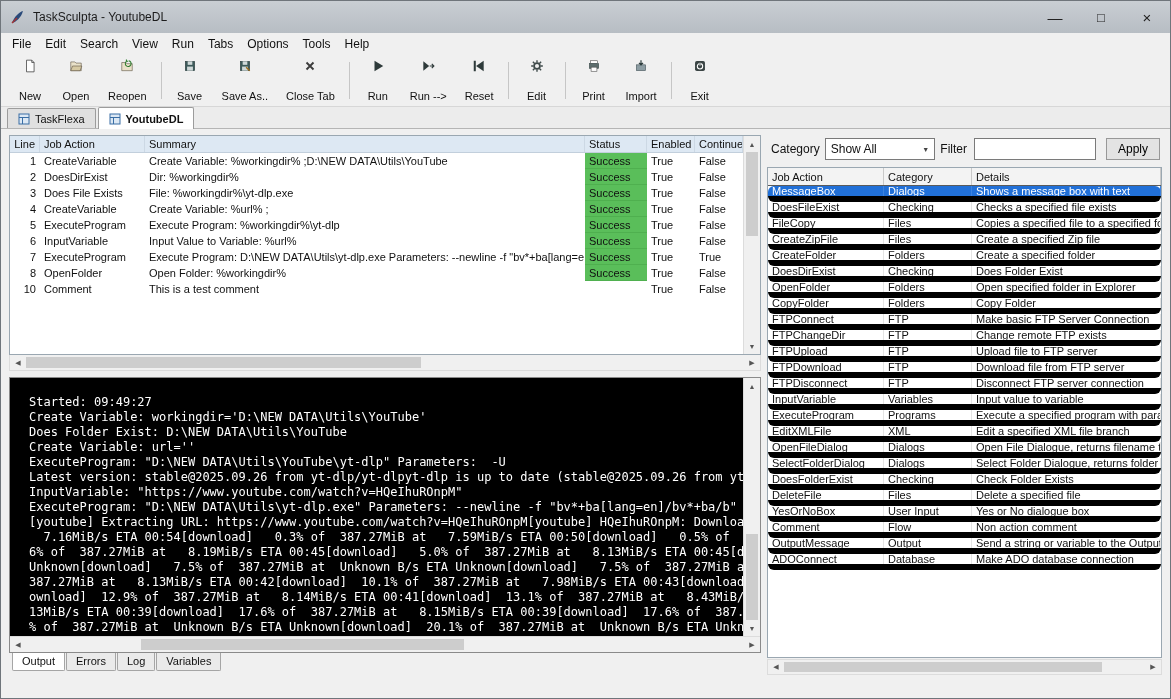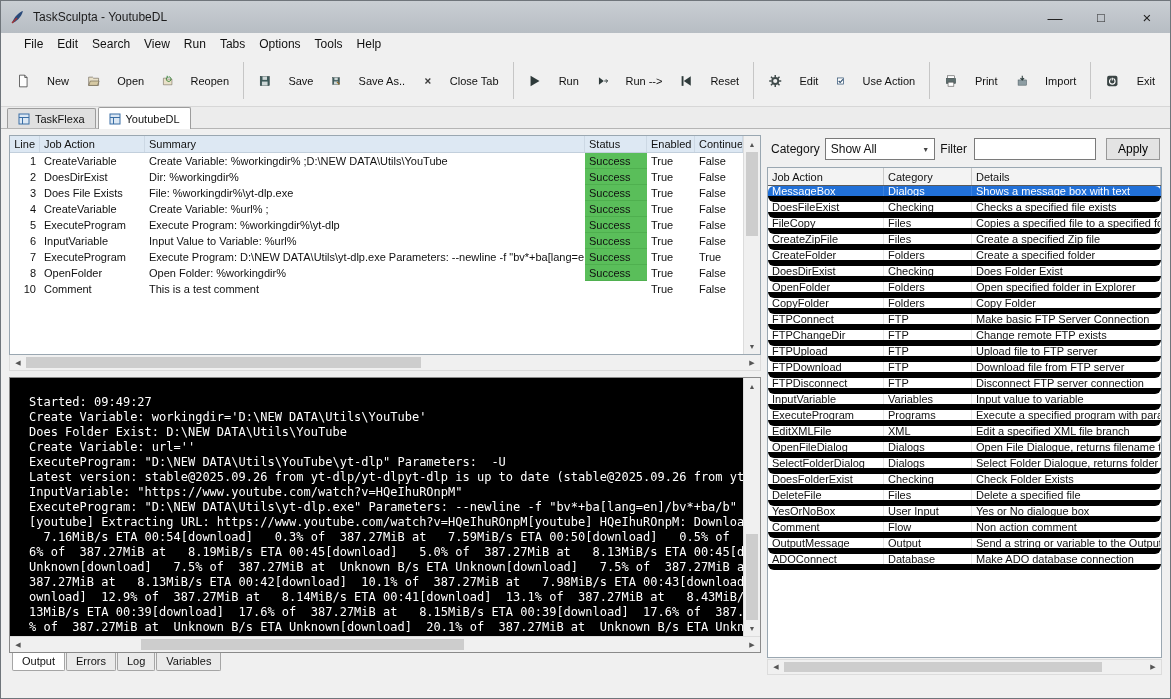--- a/index.html
+++ b/index.html
@@ -14,34 +14,34 @@
 
   
   .titlebar { height:32px; flex:0 0 32px; background:linear-gradient(#c9ced3,#b7bdc3); display:flex; align-items:center; padding-left:9px; gap:7px; }
   .titlebar .app-ic { width:16px; height:16px; }
   .title-text { font-size:12px; color:#1c1c1c; }
   .win-controls { margin-left:auto; display:flex; height:100%; }
   .win-btn { width:46px; height:100%; display:flex; align-items:center; justify-content:center; font-size:15px; color:#222; }
   .win-btn.max { font-size:13px; }
 
   
-  .menubar { height:22px; flex:0 0 22px; display:flex; align-items:center; padding:0 16px; font-size:12px; background:#f0f0f0; }
+  .menubar { height:22px; flex:0 0 22px; display:flex; align-items:center; padding:0 4px; font-size:12px; background:#f0f0f0; }
   .menu-item { padding:3px 7px; }
 
   
   .toolbar { height:52px; flex:0 0 52px; display:flex; align-items:stretch; padding:2px 6px; background:#f0f0f0; border-bottom:1px solid #d7d7d7; }
-  .tb-btn { display:flex; flex-direction:row; align-items:center; justify-content:center; gap:17px; padding:2px 9px; min-width:46px; }
+  .tb-btn { display:flex; flex-direction:column; align-items:center; justify-content:center; gap:17px; padding:2px 9px; min-width:46px; }
   .tb-ic { width:24px; height:24px; }
   .tb-lbl { font-size:11px; white-space:nowrap; color:#111; }
   .tb-sep { width:1px; background:#c6c6c6; margin:5px 5px; }
 
   
   .tabstrip { height:22px; flex:0 0 22px; display:flex; align-items:flex-end; padding-left:6px; background:#ececec; border-bottom:1px solid #b5b5b5; }
   .doc-tab { height:20px; display:flex; align-items:center; gap:5px; padding:0 10px; font-size:11px; background:#e0e0e0; border:1px solid #9c9c9c; border-bottom:none; border-radius:2px 2px 0 0; margin-right:2px; }
-  .doc-tab.active { background:#fff; height:22px; margin-bottom:-1px; }
+  .doc-tab.active { background:#fff; height:22px; margin-bottom:-1px;font-weight:bold; }
   .doc-tab-ic { width:12px; height:12px; }
 
   
   .main { flex:0 0 546px; height:546px; display:flex; gap:6px; padding:6px 8px 0 8px; }
   .left-col { width:752px; flex:0 0 752px; display:flex; flex-direction:column; }
   .right-col { flex:1; min-width:0; display:flex; flex-direction:column;justify-content:flex-end; }
 
   
   .task-grid-wrap { height:220px; flex:0 0 220px; display:flex; border:1px solid #9aa7b1; background:#fff; }
   .task-grid { flex:1; overflow:hidden; }
@@ -197,27 +197,20 @@
         </svg>
       <span class="tb-lbl">Reset</span>
     </div>
     <div class="tb-sep"></div>
     <div class="tb-btn">
       <svg class="tb-ic" viewBox="0 0 24 24">
           <circle cx="12" cy="12" r="5" fill="none" stroke="#3f4a4a" stroke-width="3"></circle>
           <path d="M12 2v4M12 18v4M2 12h4M18 12h4M4.9 4.9l2.9 2.9M16.2 16.2l2.9 2.9M19.1 4.9l-2.9 2.9M7.8 16.2l-2.9 2.9" stroke="#3f4a4a" stroke-width="2.4"></path>
         </svg>
       <span class="tb-lbl">Edit</span>
-    </div>
-    <div class="tb-btn">
-      <svg class="tb-ic" viewBox="0 0 24 24">
-          <rect x="4" y="4" width="16" height="16" fill="#ffffff" stroke="#3a5a7a" stroke-width="2"></rect>
-          <path d="M7 12l4 4 7-8" stroke="#2a4a6a" stroke-width="3" fill="none"></path>
-        </svg>
-      <span class="tb-lbl">Use Action</span>
     </div>
     <div class="tb-sep"></div>
     <div class="tb-btn">
       <svg class="tb-ic" viewBox="0 0 24 24">
           <rect x="6" y="3" width="12" height="5" fill="#fff" stroke="#4a4a4a"></rect>
           <rect x="4" y="8" width="16" height="8" fill="#5d6d6d" stroke="#3a4a4a"></rect>
           <rect x="7" y="14" width="10" height="7" fill="#fff" stroke="#4a4a4a"></rect>
         </svg>
       <span class="tb-lbl">Print</span>
     </div>

